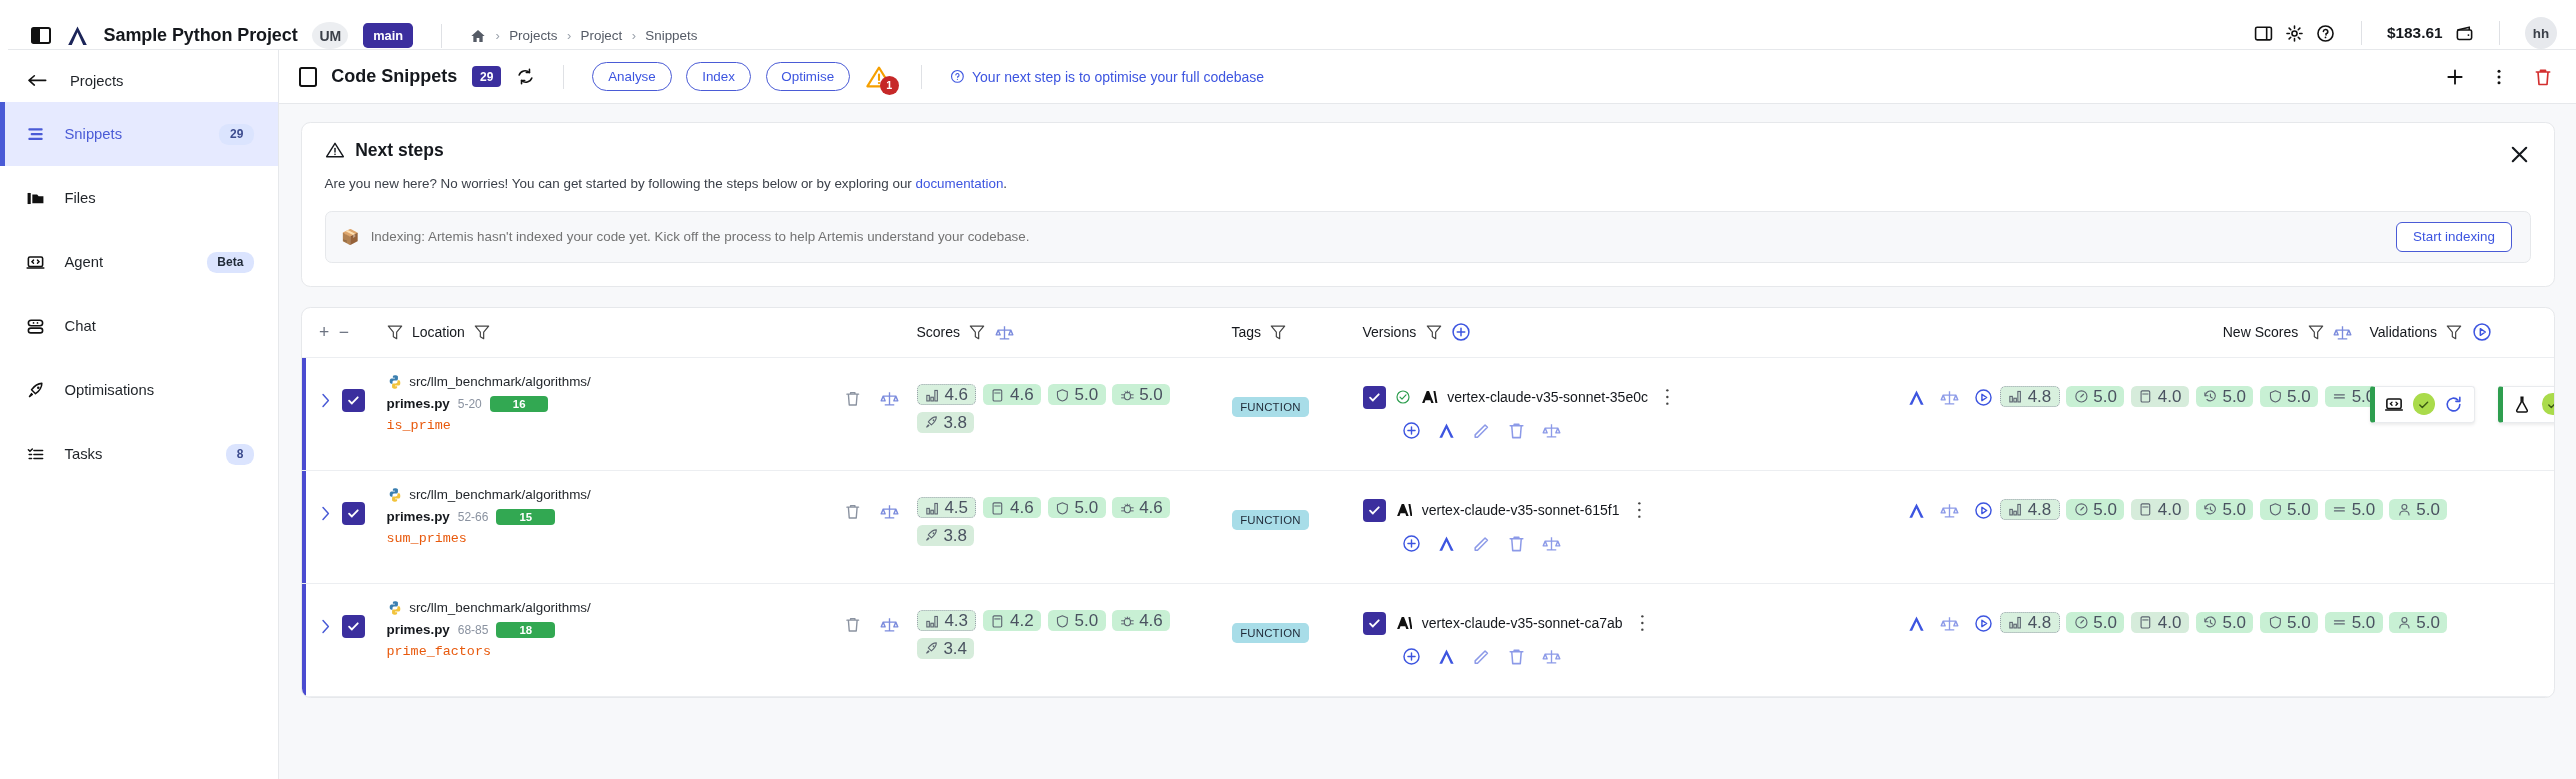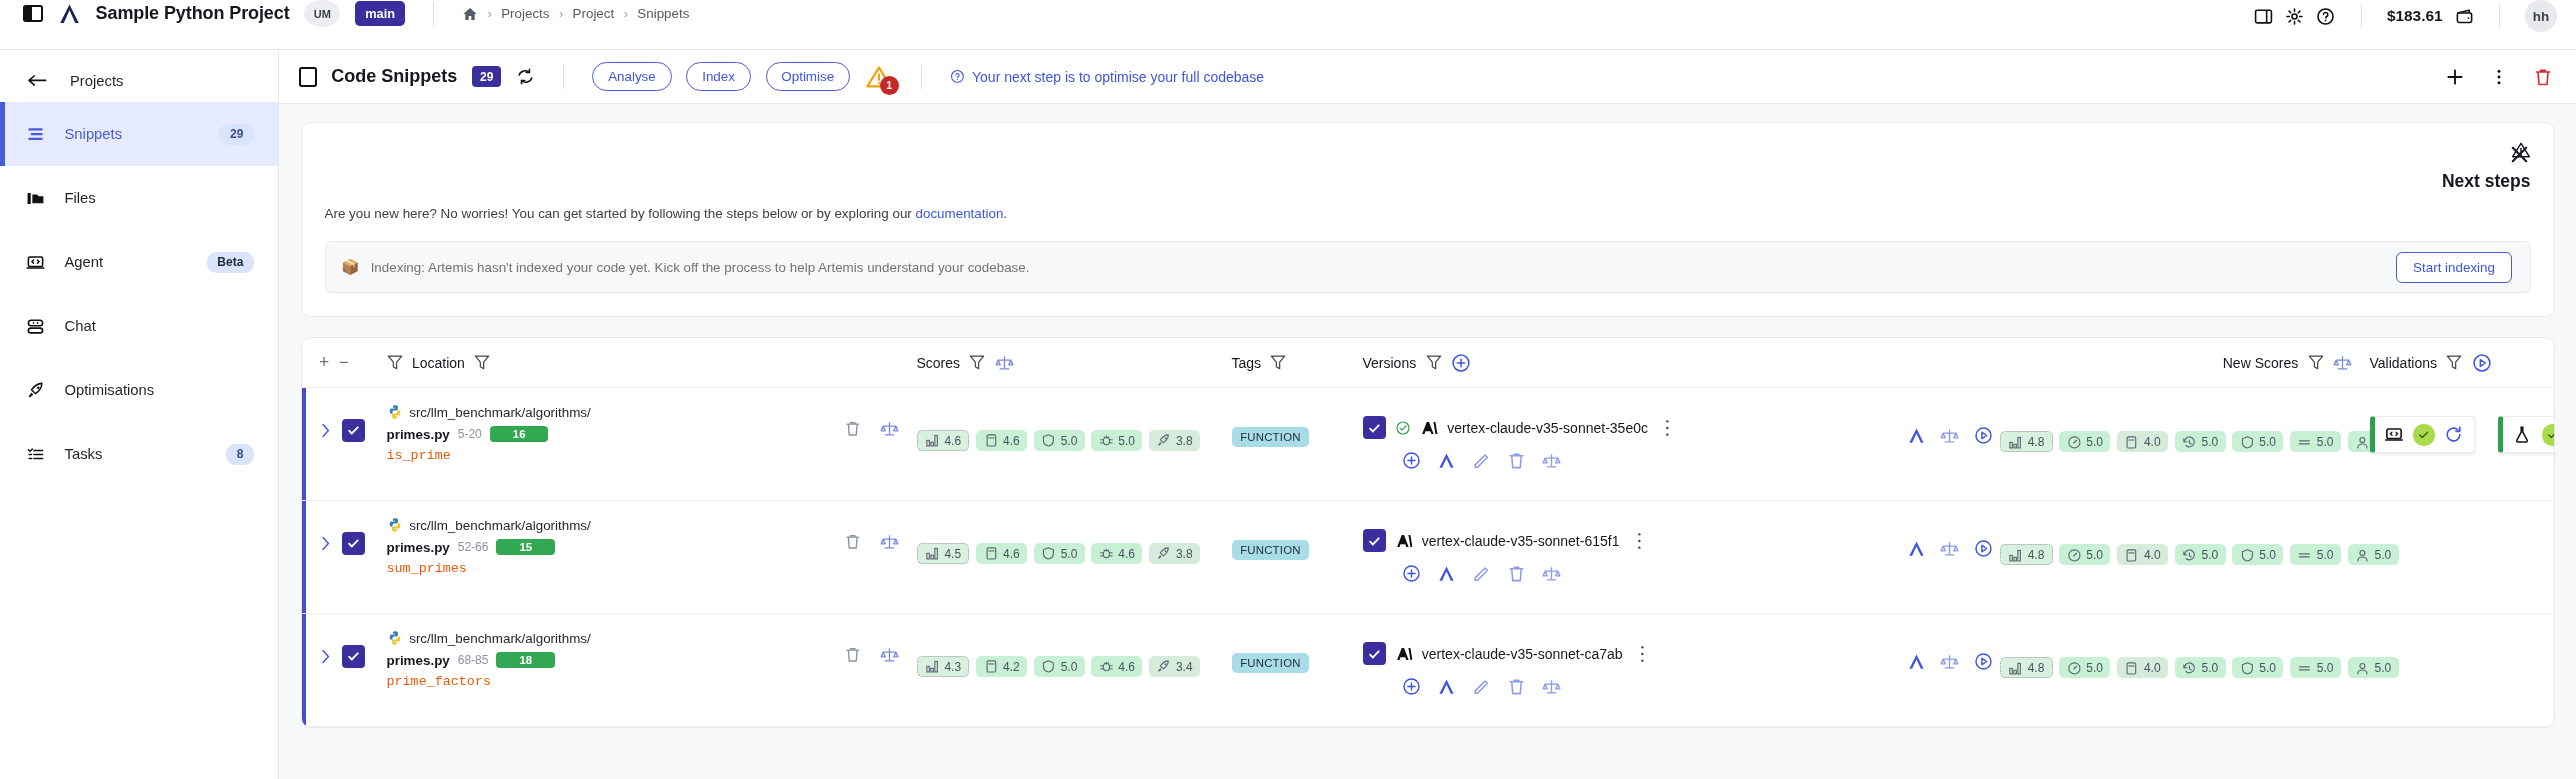--- a/index.html
+++ b/index.html
@@ -8,29 +8,29 @@
     font-family: "Liberation Sans", sans-serif;
     background: #ffffff; color: #1f2328;
     overflow: hidden;
   }
   .app { width: 2576px; height: 780px; display: flex; flex-direction: column; }
 
   
   .topbar {
     height: 50px; flex: 0 0 50px; background: #fff;
     border-bottom: 0.7px solid #e6e8eb;
-    display: flex; align-items: flex-start; padding: 0 19px 0 23px;
+    display: flex; align-items: flex-end; padding: 0 19px 0 23px; margin-left: 8px;
   }
   .tb-left { display: flex; align-items: center; gap: 14.8px; }
   .panel-icon { width: 20px; height: 17.5px; border: 2px solid #111; border-radius: 2.7px; position: relative; }
   .panel-icon::before { content:""; position: absolute; left: 0; top: 0; bottom: 0; width: 6.7px; background: #111; }
   .brand-logo { width: 23px; height: 21.5px; }
   .app-title { font-size: 18px; font-weight: 700; letter-spacing: -0.1px; color: #15181d; white-space: nowrap; }
   .um-chip {
-    background: #eceef1; color: #3b4049; font-size: 11px; font-weight: 600;
+    background: #eceef1; color: #3b4049; font-size: 14px; font-weight: 600;
     border-radius: 50%; width: 36px; height: 27px; display: flex;
     align-items: center; justify-content: center;
   }
   .branch-chip {
     background: #3b2f9e; color: #fff; font-size: 12.8px; font-weight: 600;
     border-radius: 4.7px; padding: 4.7px 10px;
   }
   .vsep { width: 0.7px; height: 24px; background: #dfe1e5; margin: 0 13.4px; }
   .crumbs { display: flex; align-items: center; gap: 9.4px; font-size: 13.4px; color: #555b66; }
   .crumb { cursor: pointer; white-space: nowrap; }
@@ -104,21 +104,21 @@
   .tb-actions { margin-left: auto; display: flex; align-items: center; gap: 24px; }
   .plus-ico, .kebab-ico, .trash-ico-top { width: 20px; height: 20px; cursor: pointer; }
 
   .scroll-area { flex: 1; min-height: 0; overflow: hidden; padding: 17.5px 21.5px 0 21.5px; }
 
   
   .next-card {
     background: #fff; border: 0.7px solid #e6e8eb; border-radius: 9.4px;
     padding: 17.5px 23px 23px 23px; position: relative; margin-bottom: 20px;
   }
-  .next-head { display: flex; align-items: flex-end; gap: 10.7px; flex-direction: column; }
+  .next-head { display: flex; align-items: flex-start; gap: 10.7px; }
   .next-title { font-size: 17.5px; font-weight: 700; color: #15181d; }
   .next-sub { font-size: 13.4px; color: #3b4049; margin-top: 14.8px; }
   .next-sub a { color: #3d55e0; text-decoration: none; cursor: pointer; }
   .close-x { position: absolute; top: 20px; right: 23px; width: 23px; height: 23px; cursor: pointer; }
   .index-row {
     margin-top: 20px; background: #f7f8fa; border: 0.7px solid #e6e8eb; border-radius: 6.7px;
     height: 52px; display: flex; align-items: center; padding: 0 17.5px 0 16px; gap: 10.7px;
   }
   .index-text { font-size: 13.4px; color: #737373; }
   .start-btn {
@@ -162,21 +162,21 @@
     background: #32a852; color: #fff; font-size: 11.4px; font-weight: 600;
     border-radius: 4px; padding: 2px 23px;
   }
   .fn-name { font-size: 13.4px; color: #e8590c; font-family: "Liberation Mono", monospace; }
   .loc-actions { margin-left: auto; display: flex; align-items: center; gap: 19px; padding-right: 17.5px; padding-top: 14.8px; }
   .trash-ico { width: 17.5px; height: 19px; cursor: pointer; }
 
   .pills { display: flex; flex-wrap: wrap; gap: 6.7px; max-width: 289px; }
   .pill {
     background: #c8f0d4; border-radius: 5.4px; height: 21px; display: flex; align-items: center;
-    gap: 4.7px; padding: 0 7.4px; font-size: 12px; color: #4a5260; margin-top: 15px;
+    gap: 4.7px; padding: 0 7.4px; font-size: 17px; color: #4a5260;
   }
   .pill.dotted { background: #d8f0de; border: 1.3px dotted #9aa1ab; }
   .pill.muted { background: #d6ecdb; }
   .pill svg { width: 14.8px; height: 14.8px; flex: 0 0 14.8px; }
 
   .tag-chip {
     background: #a8dde8; color: #1f2937; font-size: 11.4px; border-radius: 4.7px;
     padding: 4px 8.7px; display: inline-block; letter-spacing: 0.2px;
   }
   .ver-line { display: flex; align-items: center; gap: 9.4px; }

